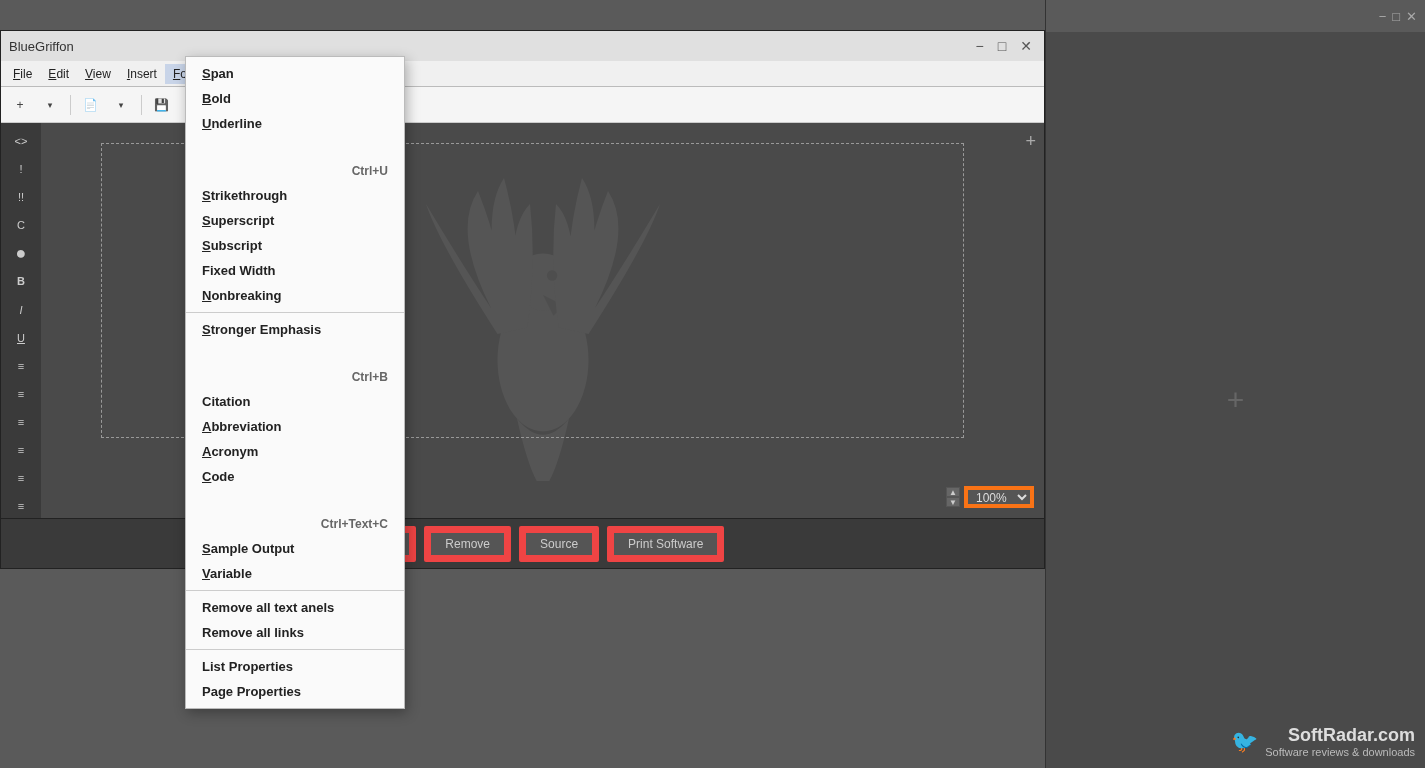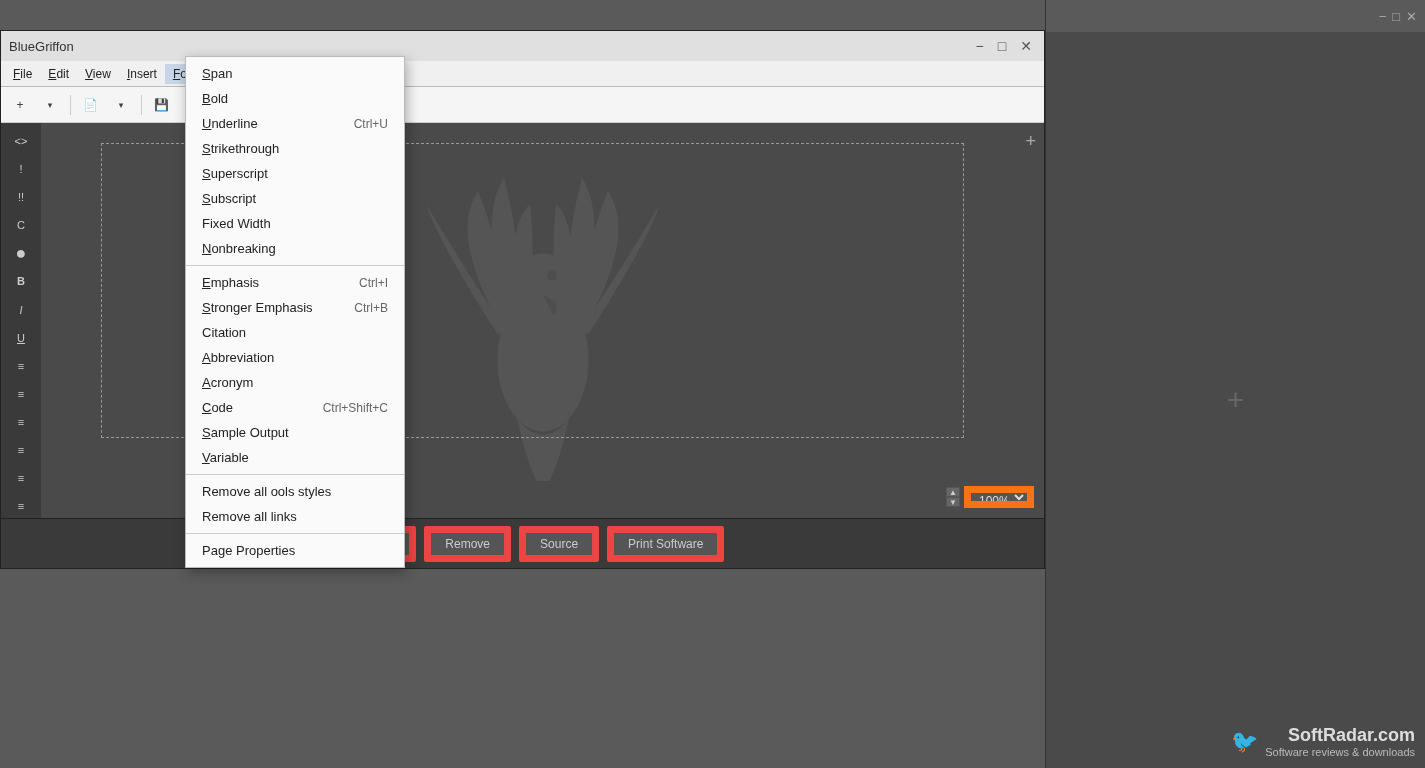--- a/index.html
+++ b/index.html
@@ -160,23 +160,24 @@
       z-index: 1000;
       padding: 4px 0;
     }
     .dropdown-item {
       padding: 5px 16px;
       font-size: 13px;
       color: #222;
       cursor: pointer;
       display: flex;
       justify-content: space-between;
-      align-items: center;
-    }
-    .dropdown-item .shortcut { color: #666; font-size: 12px; }
+      align-items: flex-start;
+      font-weight: bold;
+    }
+    .dropdown-item .shortcut { color: #666; font-size: 12px; margin-top: 48px; }
     .dropdown-separator {
       height: 1px;
       background: #ccc;
       margin: 4px 0;
     }
 
     
     .eagle-area {
       position: absolute;
       top: 0;
@@ -211,21 +212,21 @@
       font-size: 8px;
       cursor: pointer;
       display: flex;
       align-items: center;
       justify-content: center;
     }
     .zoom-select {
       height: 22px;
       width: 70px;
       background: #555;
-      border: 7px solid #f97316;
+      border: 4px solid #f97316;
       color: #ddd;
       font-size: 12px;
       padding: 0 4px;
     }
 
     
     .bg-window {
       position: absolute;
       top: 0;
       right: 0;
@@ -425,50 +426,49 @@
     <span><u>S</u>ubscript</span>
   </div>
   <div class="dropdown-item">
     <span>Fixed Width</span>
   </div>
   <div class="dropdown-item">
     <span><u>N</u>onbreaking</span>
   </div>
   <div class="dropdown-separator"></div>
   <div class="dropdown-item">
-    <span><u>E</u>mphasis</span>
-    <span class="shortcut">Ctrl+I</span>
-  </div>
-  <div class="dropdown-item">
     <span><u>S</u>tronger Emphasis</span>
     <span class="shortcut">Ctrl+B</span>
   </div>
   <div class="dropdown-item">
     <span>Citation</span>
   </div>
   <div class="dropdown-item">
     <span><u>A</u>bbreviation</span>
   </div>
   <div class="dropdown-item">
     <span><u>A</u>cronym</span>
   </div>
   <div class="dropdown-item">
     <span><u>C</u>ode</span>
-    <span class="shortcut">Ctrl+Shift+C</span>
+    <span class="shortcut">Ctrl+Text+C</span>
   </div>
   <div class="dropdown-item">
     <span><u>S</u>ample Output</span>
   </div>
   <div class="dropdown-item">
     <span><u>V</u>ariable</span>
   </div>
   <div class="dropdown-separator"></div>
   <div class="dropdown-item">
-    <span>Remove all ools styles</span>
+    <span>Remove all text anels</span>
   </div>
   <div class="dropdown-item">
     <span>Remove all links</span>
   </div>
   <div class="dropdown-separator"></div>
   <div class="dropdown-item">
+    <span>List Properties</span>
+  </div>
+  <div class="dropdown-item">
     <span>Page Properties</span>
   </div>
 </div>
 
 </body></html>

